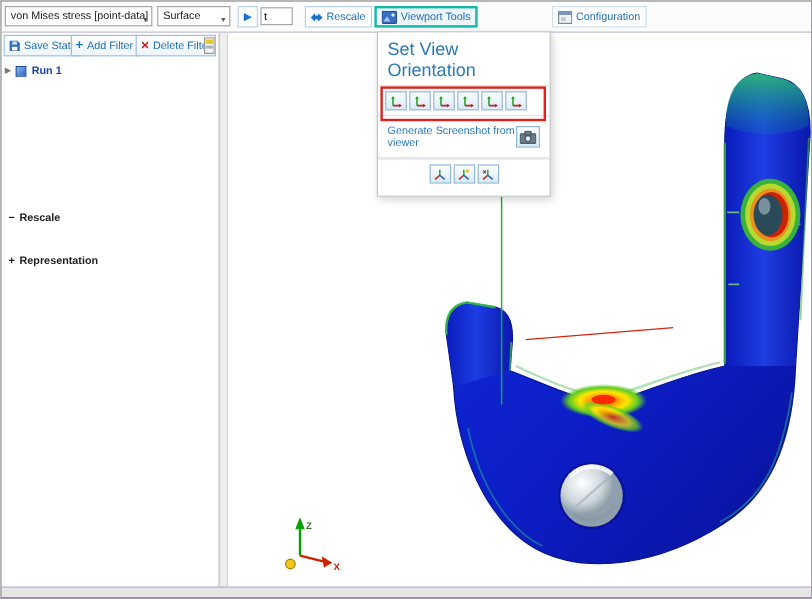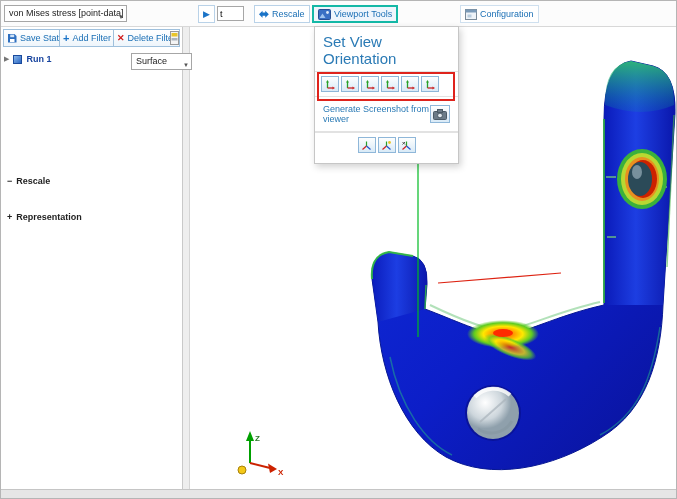--- a/index.html
+++ b/index.html
@@ -51,21 +51,21 @@
 </head>
 <body>
 
 <div class="app">
 
   <div class="topbar">
     <div class="dd" style="left:3px;width:123px;">
       <span>von Mises stress [point-data]</span>
       <span class="arrow">▼</span>
     </div>
-    <div class="dd" style="left:130px;width:61px;margin-top:48px;">
+    <div class="dd" style="left:130px;width:61px;">
       <span>Surface</span>
       <span class="arrow">▼</span>
     </div>
 
     <div class="tb-btn" style="left:197px;width:17px;justify-content:center;">
       <span class="play-glyph">▶</span>
     </div>
     <input class="time-input" value="t" style="">
 
     <div class="tb-btn" style="left:253px;">

